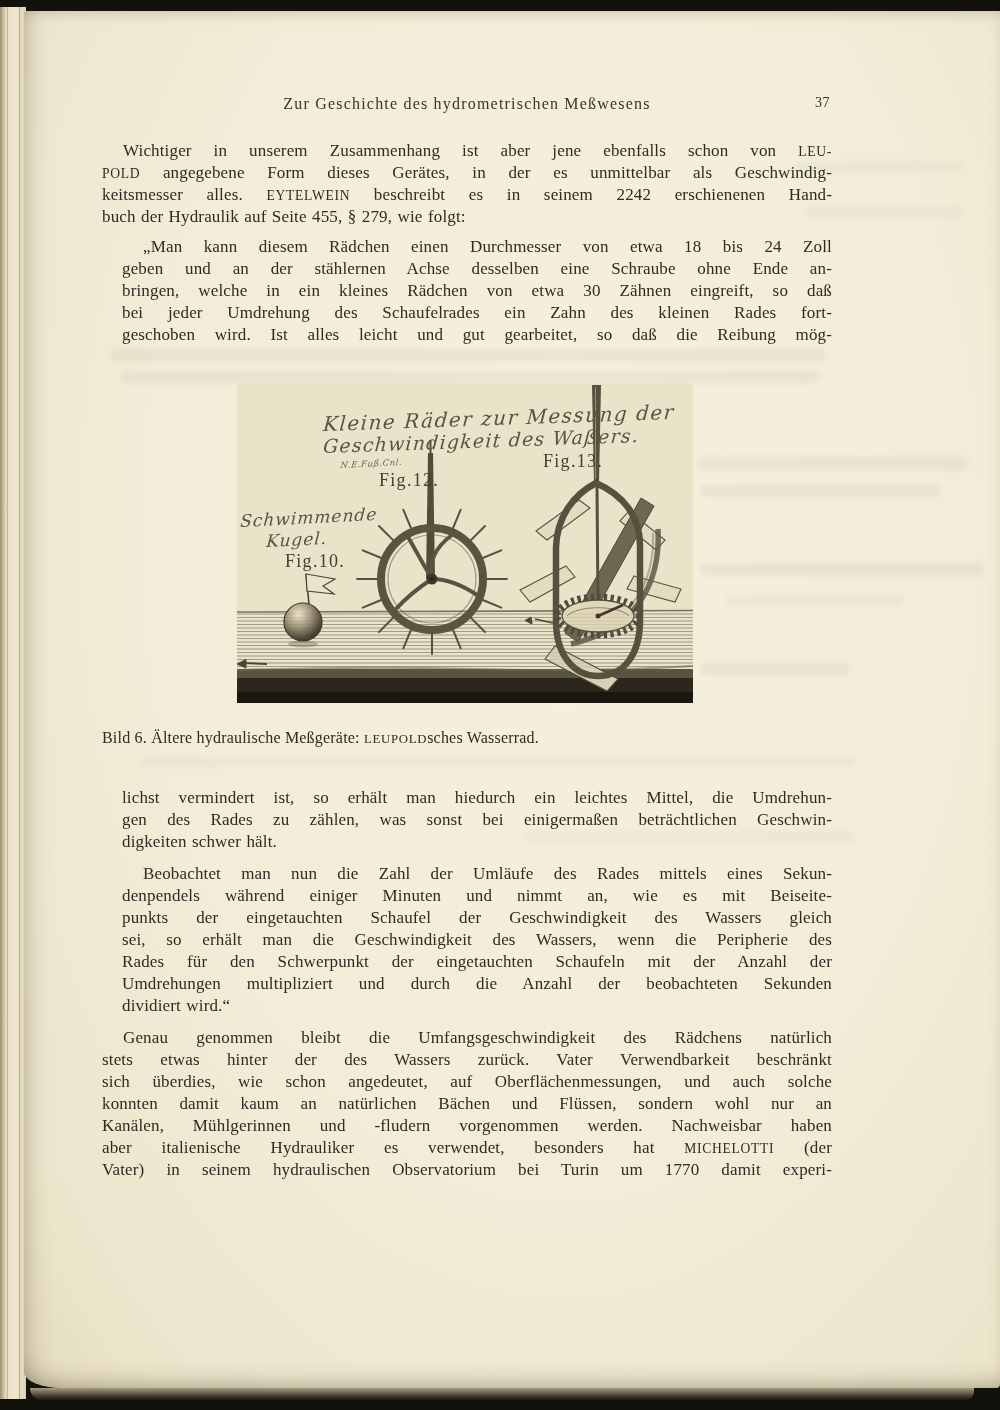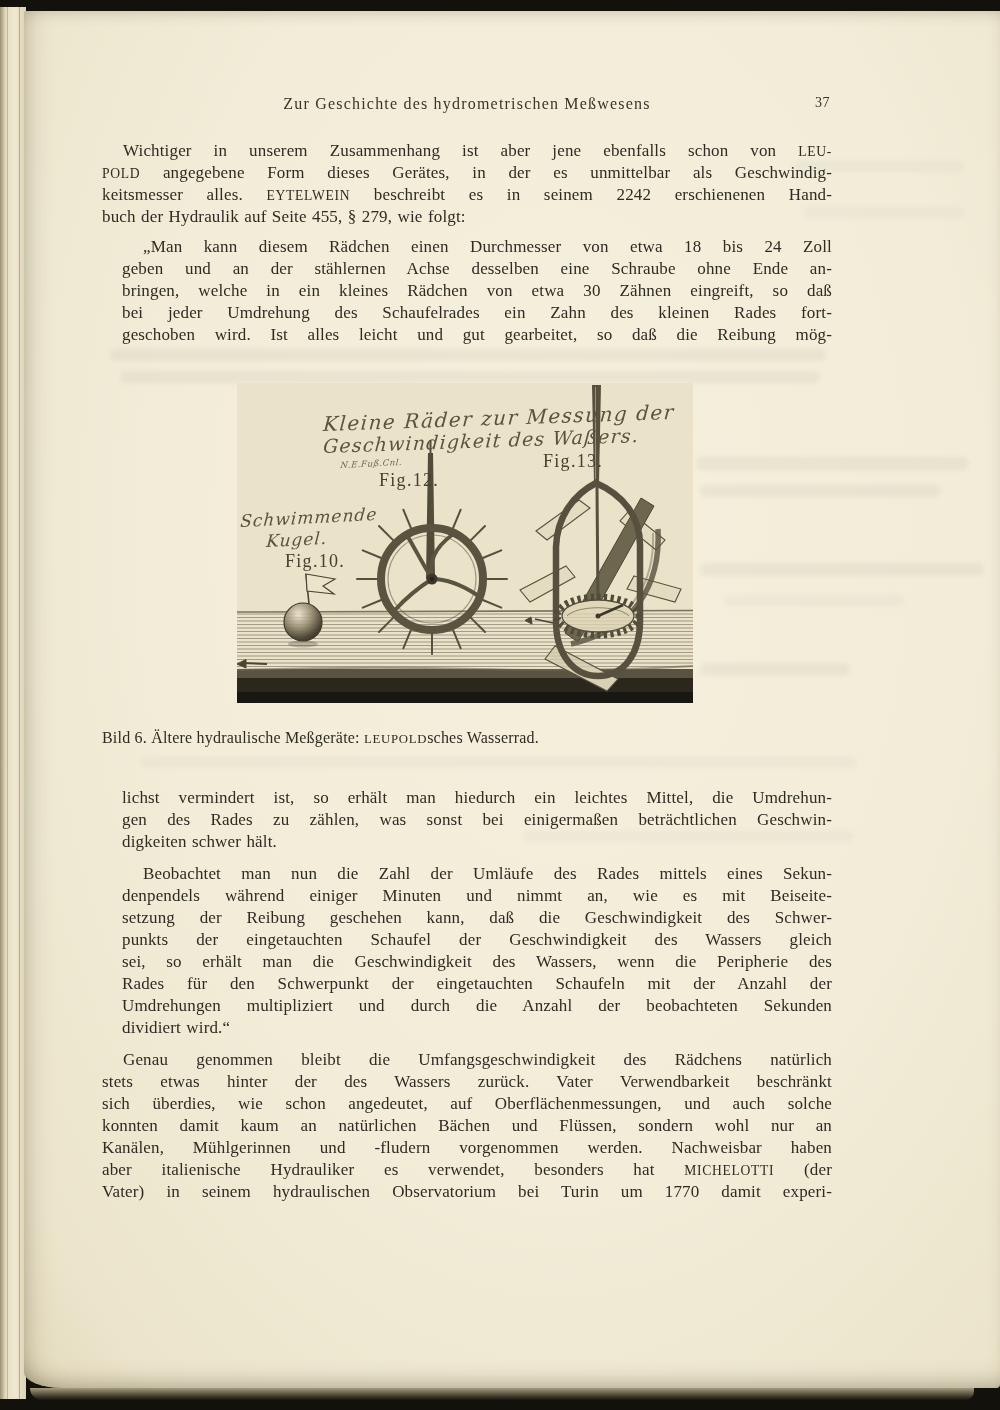--- a/index.html
+++ b/index.html
@@ -226,21 +226,20 @@
 
     <div class="textcol" id="text-bottom">
         <div class="para quote">
           <div class="line"><span class="">lichst vermindert ist, so erhält man hiedurch ein leichtes Mittel, die Umdrehun-</span></div>
           <div class="line"><span class="">gen des Rades zu zählen, was sonst bei einigermaßen beträchtlichen Geschwin-</span></div>
           <div class="line nojust"><span class="">digkeiten schwer hält.</span></div>
         </div>
         <div class="para quote">
           <div class="line first"><span class="">Beobachtet man nun die Zahl der Umläufe des Rades mittels eines Sekun-</span></div>
           <div class="line"><span class="">denpendels während einiger Minuten und nimmt an, wie es mit Beiseite-</span></div>
-          <div class="line"><span class="">setzung der Reibung geschehen kann, daß die Geschwindigkeit des Schwer-</span></div>
           <div class="line"><span class="">punkts der eingetauchten Schaufel der Geschwindigkeit des Wassers gleich</span></div>
           <div class="line"><span class="">sei, so erhält man die Geschwindigkeit des Wassers, wenn die Peripherie des</span></div>
           <div class="line"><span class="">Rades für den Schwerpunkt der eingetauchten Schaufeln mit der Anzahl der</span></div>
           <div class="line"><span class="">Umdrehungen multipliziert und durch die Anzahl der beobachteten Sekunden</span></div>
           <div class="line nojust"><span class="">dividiert wird.“</span></div>
         </div>
         <div class="para main">
           <div class="line first"><span class="">Genau genommen bleibt die Umfangsgeschwindigkeit des Rädchens natürlich</span></div>
           <div class="line"><span class="">stets etwas hinter der des Wassers zurück. Vater Verwendbarkeit beschränkt</span></div>
           <div class="line"><span class="">sich überdies, wie schon angedeutet, auf Oberflächenmessungen, und auch solche</span></div>

